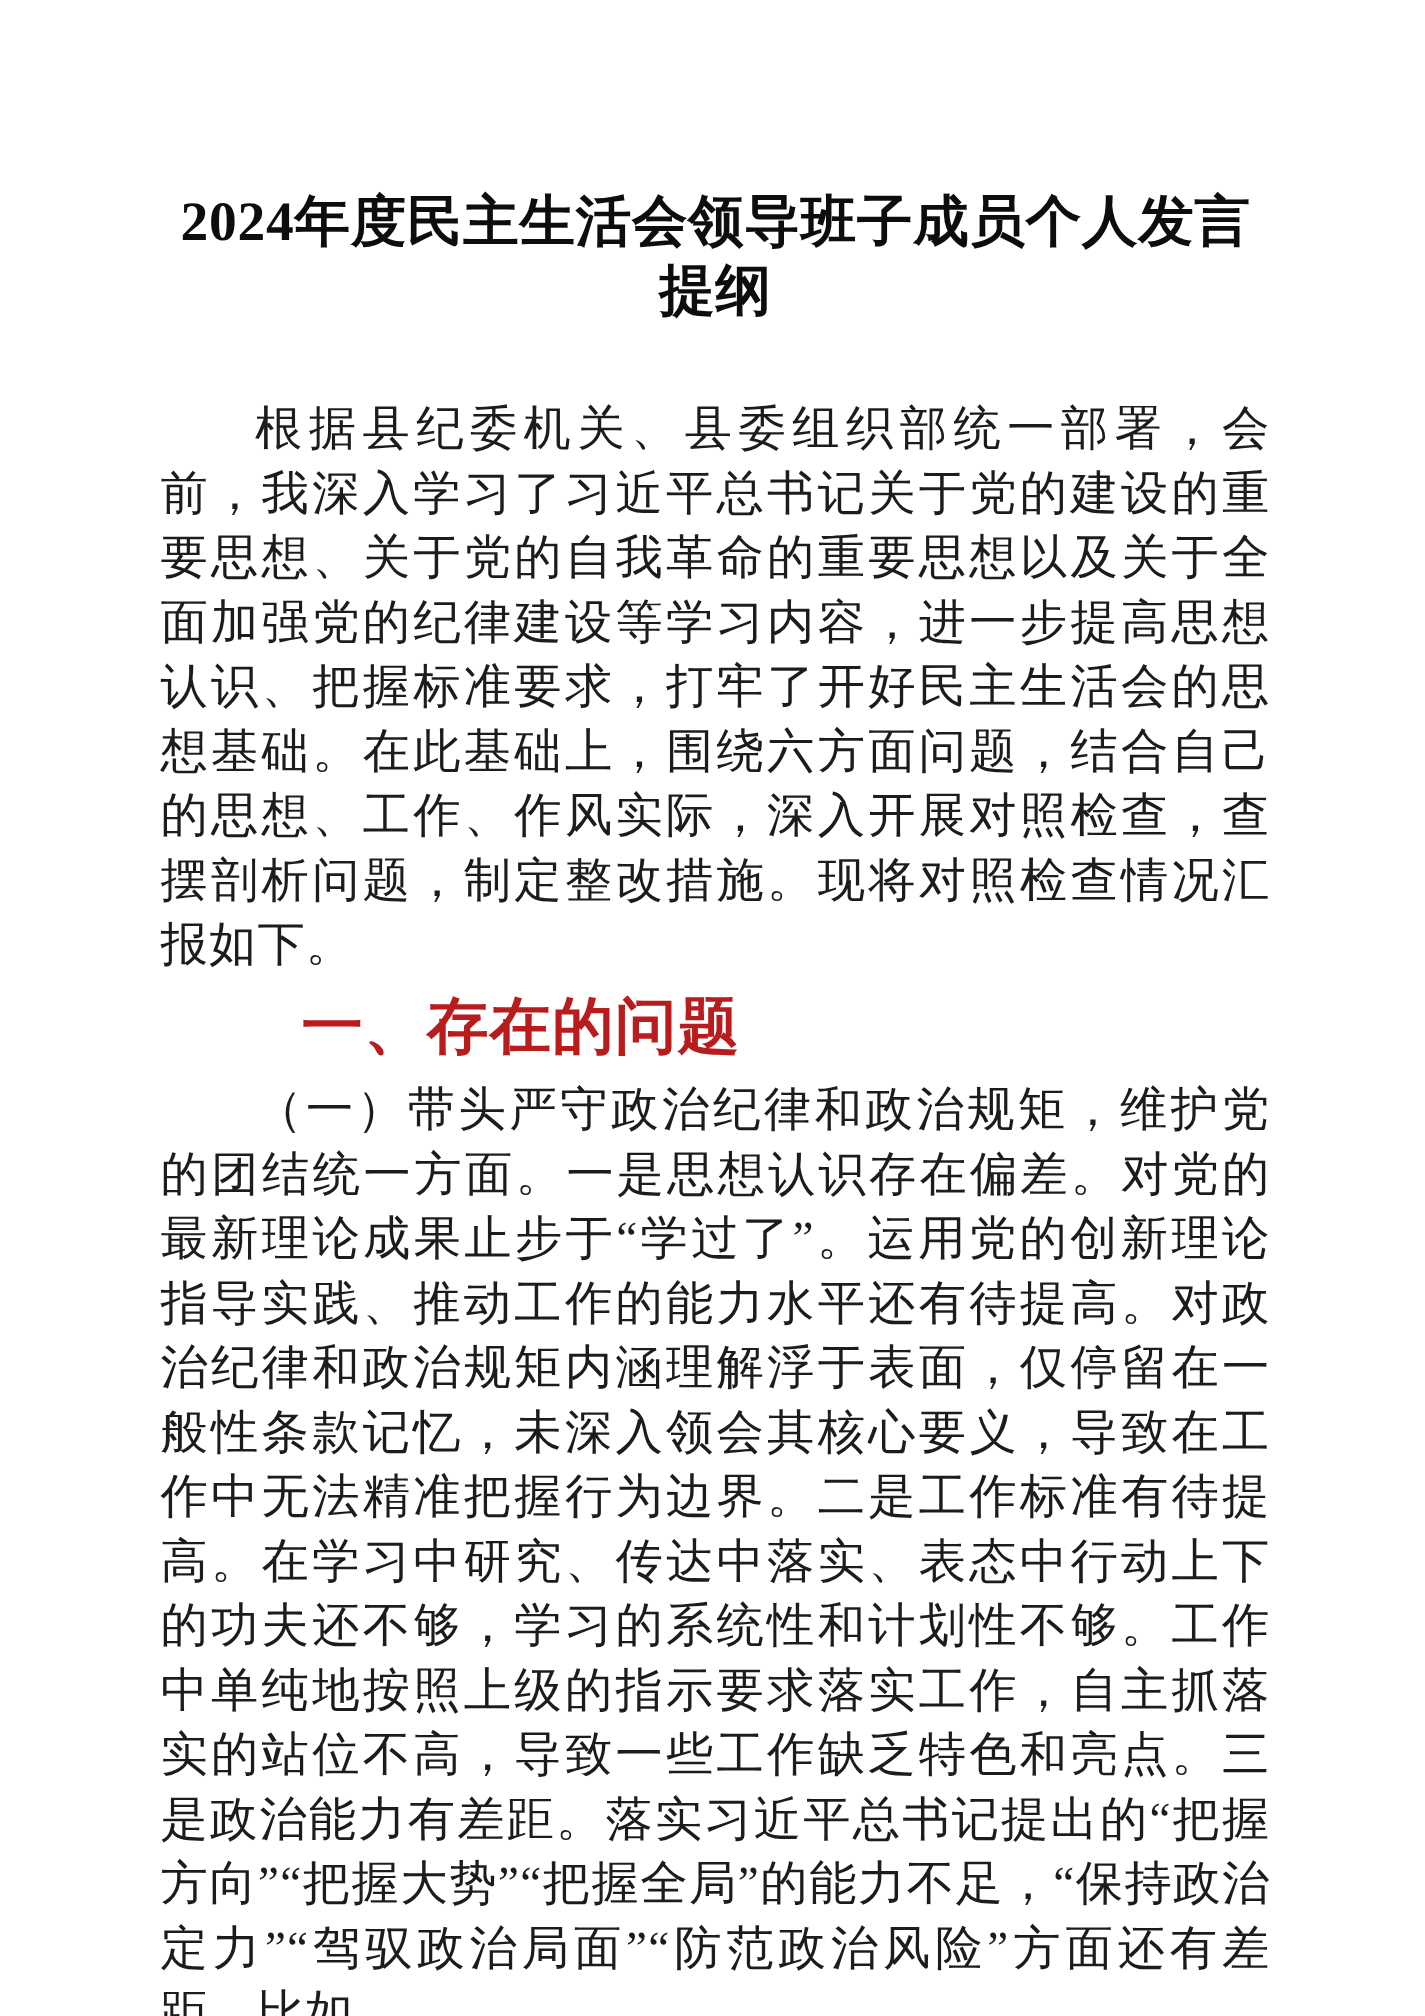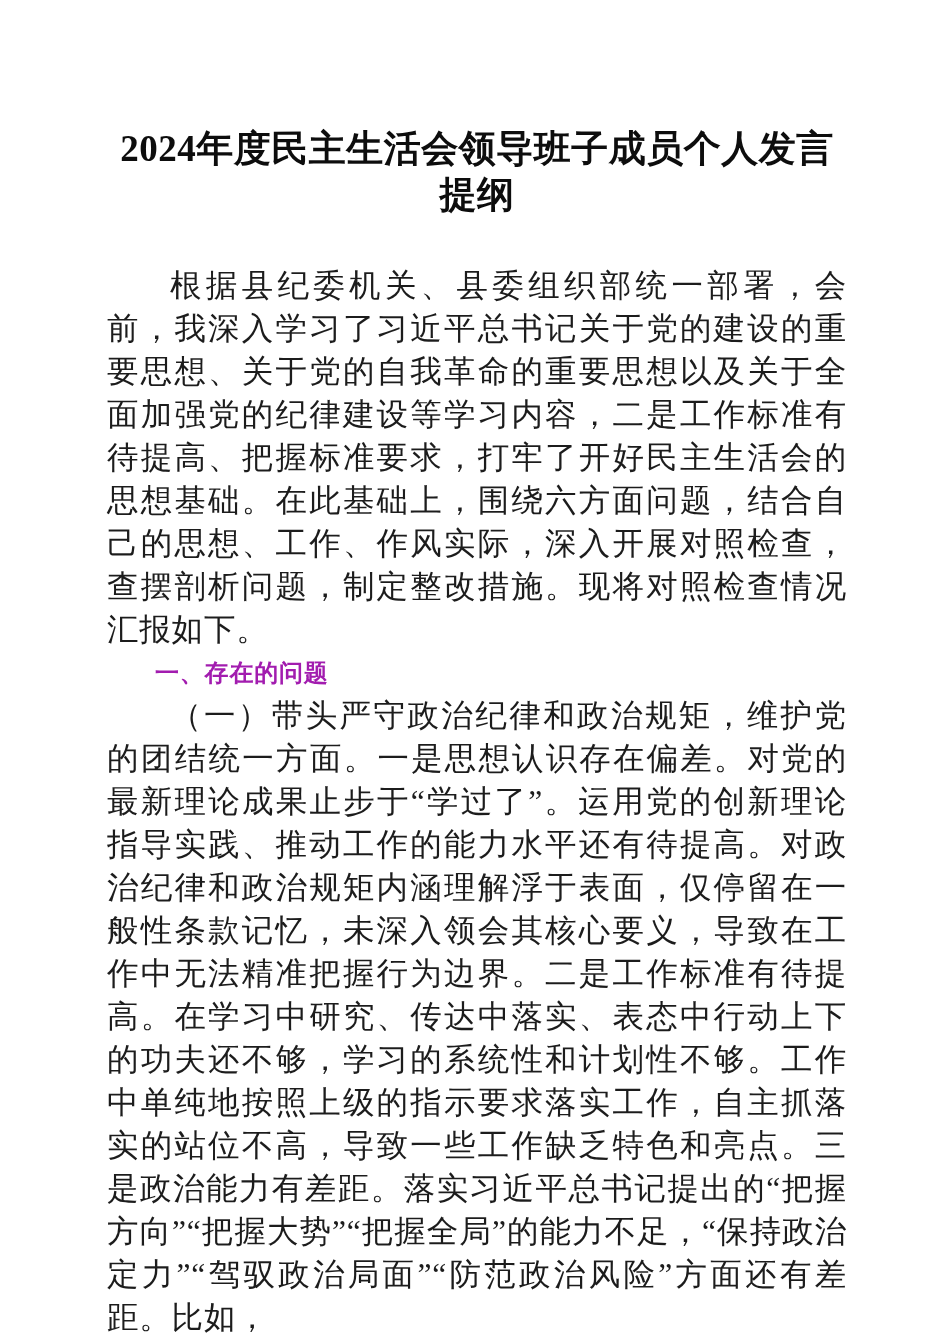--- a/index.html
+++ b/index.html
@@ -68,48 +68,48 @@
   }
 
   
   .fangsong {
     font-weight: 400;
     transform-origin: left top;
   }
 
   
   .heading-1 {
-    margin: 0;
+    margin: 12px;
     font-family: "Liberation Sans", "DejaVu Sans", sans-serif;
     font-weight: bold;
-    font-size: 24px;
+    font-size: 41px;
     line-height: 43px;
     text-indent: 2em;
     letter-spacing: 0.8px;
-    color: #a21caf;
+    color: #b91c1c;
   }
 
   
   .kai-bold {
     font-family: "Liberation Serif", "DejaVu Serif", serif;
     font-weight: normal;
     font-style: normal;
     letter-spacing: 1px;
   }
 </style>
 </head>
 <body>
 
 <div class="page">
   <div class="doc-body">
 
     <h1 class="doc-title">2024年度民主生活会领导班子成员个人发言提纲</h1>
 
     <div class="title-gap"></div>
 
-    <p class="para fangsong">根据县纪委机关、县委组织部统一部署，会前，我深入学习了习近平总书记关于党的建设的重要思想、关于党的自我革命的重要思想以及关于全面加强党的纪律建设等学习内容，二是工作标准有待提高、把握标准要求，打牢了开好民主生活会的思想基础。在此基础上，围绕六方面问题，结合自己的思想、工作、作风实际，深入开展对照检查，查摆剖析问题，制定整改措施。现将对照检查情况汇报如下。</p>
+    <p class="para fangsong">根据县纪委机关、县委组织部统一部署，会前，我深入学习了习近平总书记关于党的建设的重要思想、关于党的自我革命的重要思想以及关于全面加强党的纪律建设等学习内容，进一步提高思想认识、把握标准要求，打牢了开好民主生活会的思想基础。在此基础上，围绕六方面问题，结合自己的思想、工作、作风实际，深入开展对照检查，查摆剖析问题，制定整改措施。现将对照检查情况汇报如下。</p>
 
     <p class="heading-1">一、存在的问题</p>
 
     <p class="para fangsong"><span class="kai-bold">（一）带头严守政治纪律和政治规矩，维护党的团结统一方面。</span><span>一是思想认识存在偏差。对党的最新理论成果止步于“学过了”。运用党的创新理论指导实践、推动工作的能力水平还有待提高。对政治纪律和政治规矩内涵理解浮于表面，仅停留在一般性条款记忆，未深入领会其核心要义，导致在工作中无法精准把握行为边界。二是工作标准有待提高。在学习中研究、传达中落实、表态中行动上下的功夫还不够，学习的系统性和计划性不够。工作中单纯地按照上级的指示要求落实工作，自主抓落实的站位不高，导致一些工作缺乏特色和亮点。三是政治能力有差距。落实习近平总书记提出的“把握方向”“把握大势”“把握全局”的能力不足，“保持政治定力”“驾驭政治局面”“防范政治风险”方面还有差距。比如，</span></p>
 
   </div>
 </div>
 
 </body></html>

